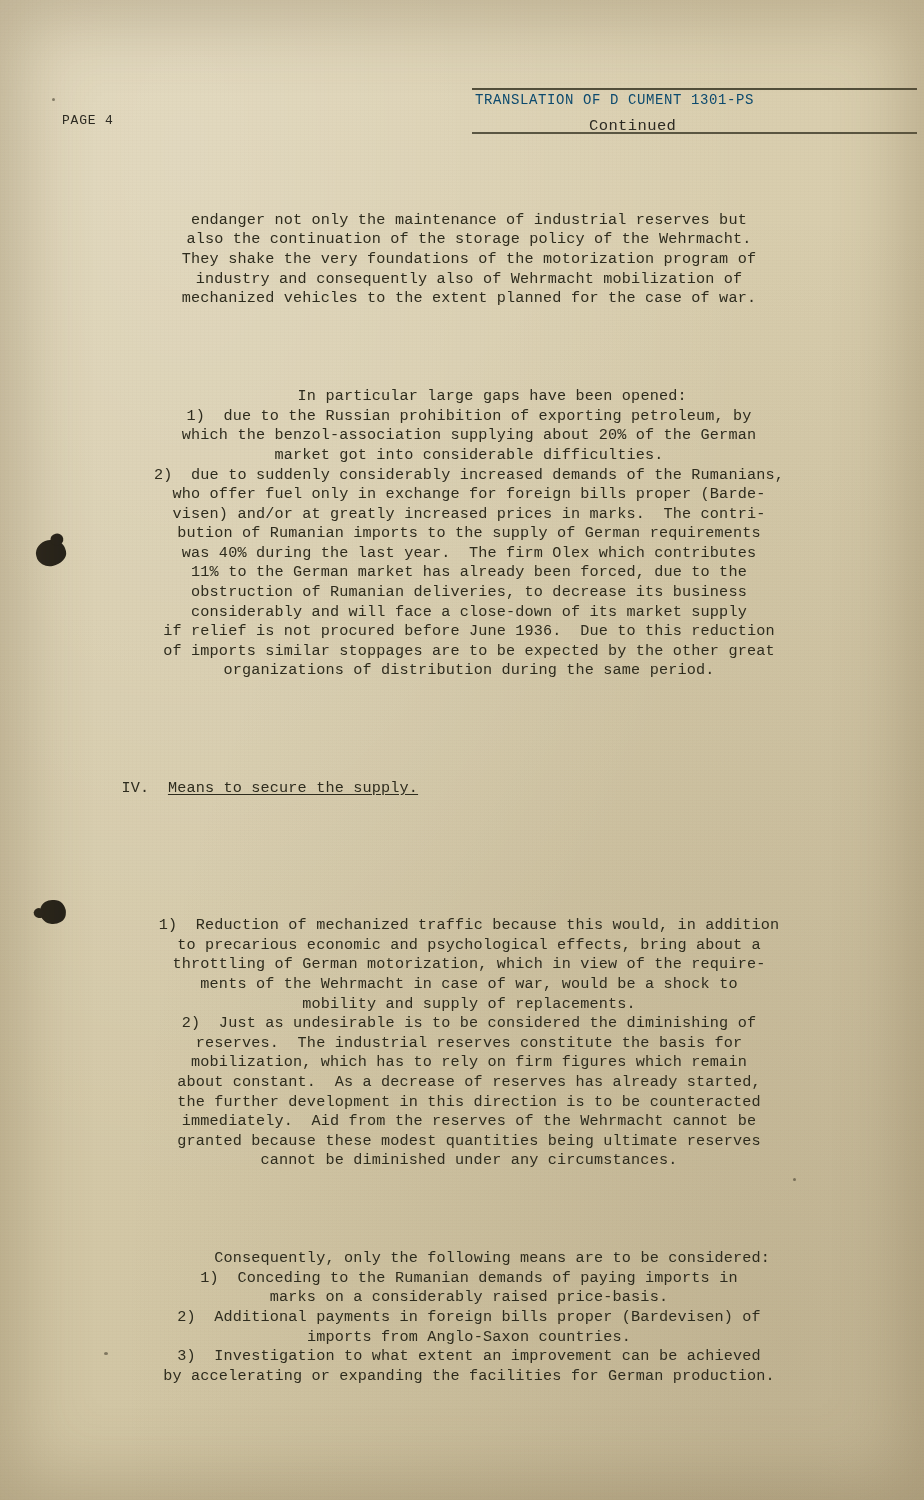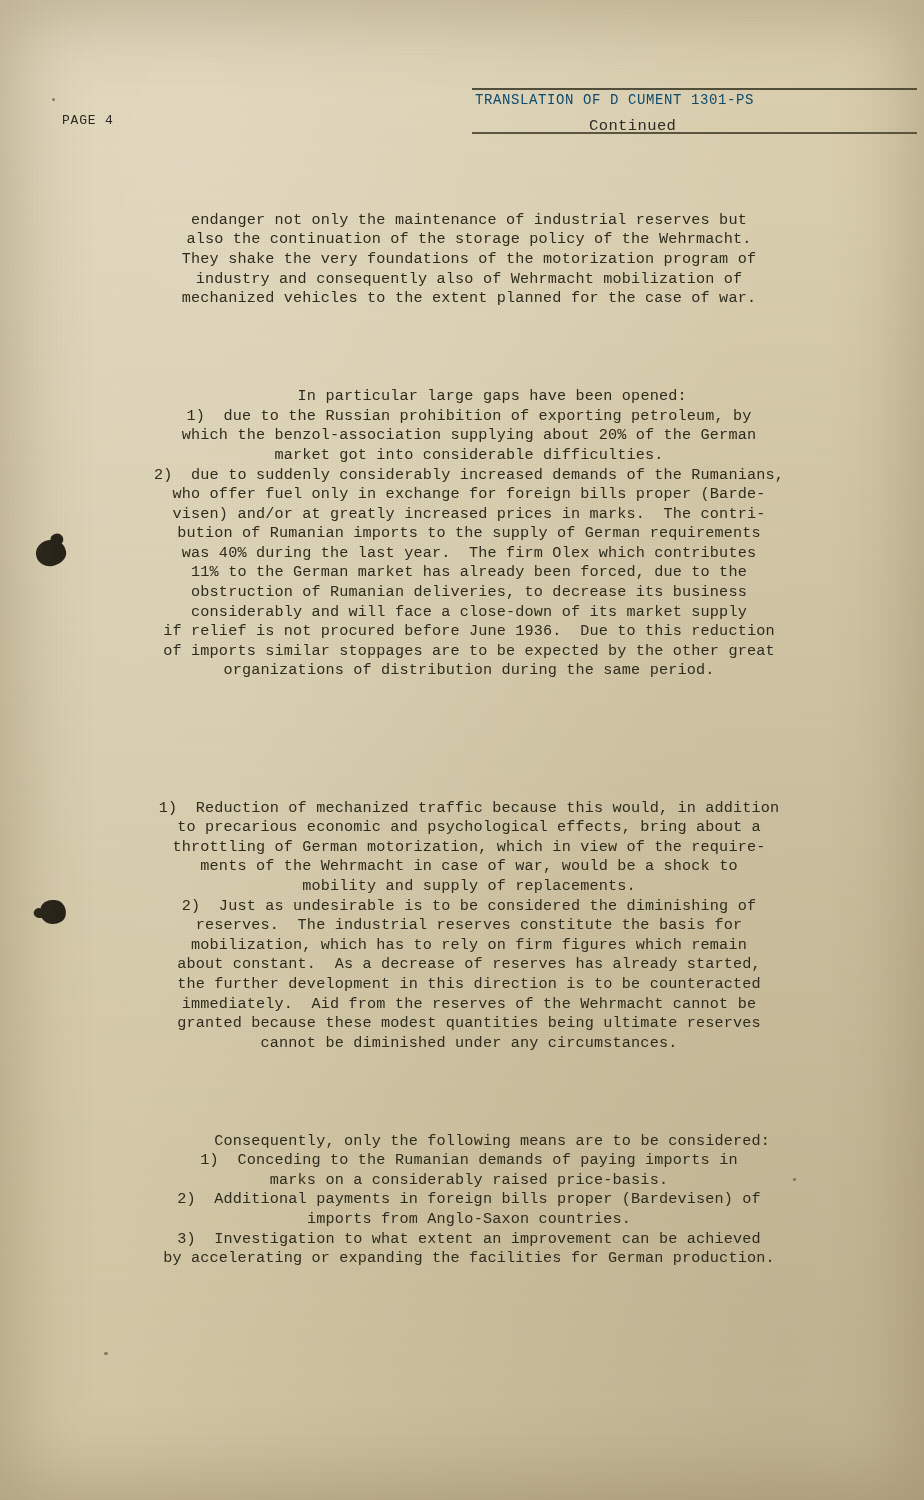--- a/index.html
+++ b/index.html
@@ -208,20 +208,23 @@
 visen) and/or at greatly increased prices in marks.  The contri-
 bution of Rumanian imports to the supply of German requirements
 was 40% during the last year.  The firm Olex which contributes
 11% to the German market has already been forced, due to the
 obstruction of Rumanian deliveries, to decrease its business
 considerably and will face a close-down of its market supply
 if relief is not procured before June 1936.  Due to this reduction
 of imports similar stoppages are to be expected by the other great
 organizations of distribution during the same period.</p>
 
+    <p class="section-head">
+      <span>IV.</span><span>  </span><span class="u">Means to secure the supply.</span>
+    </p>
 
 
     <p class="para">1)  Reduction of mechanized traffic because this would, in addition
 to precarious economic and psychological effects, bring about a
 throttling of German motorization, which in view of the require-
 ments of the Wehrmacht in case of war, would be a shock to
 mobility and supply of replacements.
 2)  Just as undesirable is to be considered the diminishing of
 reserves.  The industrial reserves constitute the basis for
 mobilization, which has to rely on firm figures which remain

